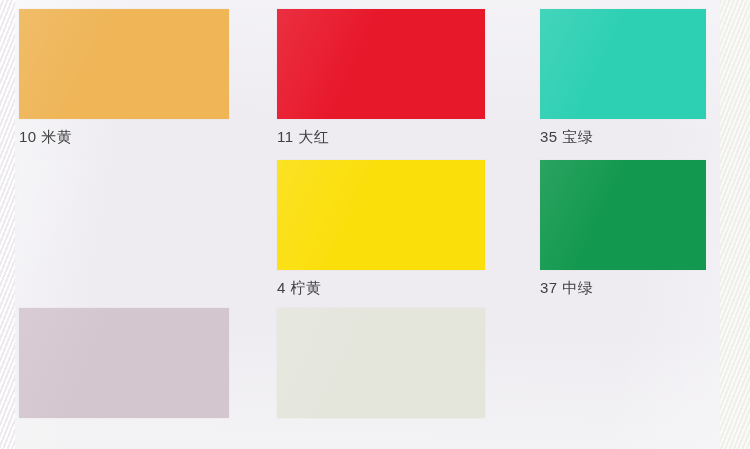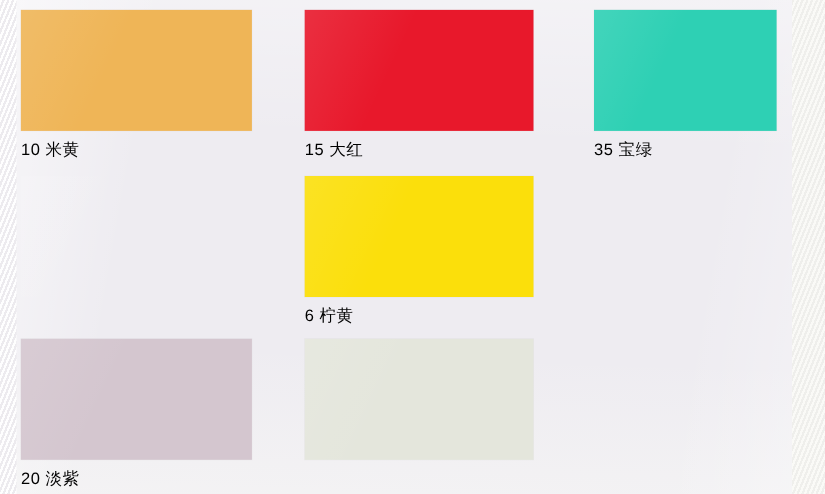--- a/index.html
+++ b/index.html
@@ -100,21 +100,21 @@
     position: absolute;
     inset: 0;
     background: linear-gradient(115deg, rgba(255,255,255,0.10) 0%, rgba(255,255,255,0.0) 40%);
     pointer-events: none;
   }
 
   .label {
     margin-top: 9px;
     font-size: 15px;
     line-height: 18px;
-    color: #000000;
+    color: #404040;
     letter-spacing: 0.5px;
     white-space: nowrap;
     font-family: "Liberation Sans", "DejaVu Sans", sans-serif;
   }
 
   .cell.empty .swatch {
     background: transparent;
     box-shadow: none;
   }
 </style>
@@ -128,35 +128,38 @@
   <div class="scan-edge left"></div>
   <div class="scan-edge right"></div>
 
   <div class="grid" id="swatch-grid">
       <div class="cell col-0 row-0">
         <div class="swatch" style="background: rgb(239, 181, 87);"></div>
         <div class="label">10 米黄</div>
       </div>
       <div class="cell col-1 row-0">
         <div class="swatch" style="background: rgb(232, 24, 43);"></div>
-        <div class="label">15 大红</div>
+        <div class="label">11 大红</div>
       </div>
       <div class="cell col-2 row-0">
         <div class="swatch" style="background: rgb(46, 208, 180);"></div>
         <div class="label">35 宝绿</div>
       </div>
       <div class="cell col-0 row-1 empty">
         <div class="swatch"></div>
       </div>
       <div class="cell col-1 row-1">
         <div class="swatch" style="background: rgb(251, 223, 11);"></div>
-        <div class="label">6 柠黄</div>
+        <div class="label">4 柠黄</div>
+      </div>
+      <div class="cell col-2 row-1">
+        <div class="swatch" style="background: rgb(19, 153, 79);"></div>
+        <div class="label">37 中绿</div>
       </div>
       <div class="cell col-0 row-2">
         <div class="swatch" style="background: rgb(212, 198, 207);"></div>
-        <div class="label">20 淡紫</div>
       </div>
       <div class="cell col-1 row-2">
         <div class="swatch" style="background: rgb(228, 230, 220);"></div>
       </div>
     </div>
 
 </div>
 
 </body></html>

